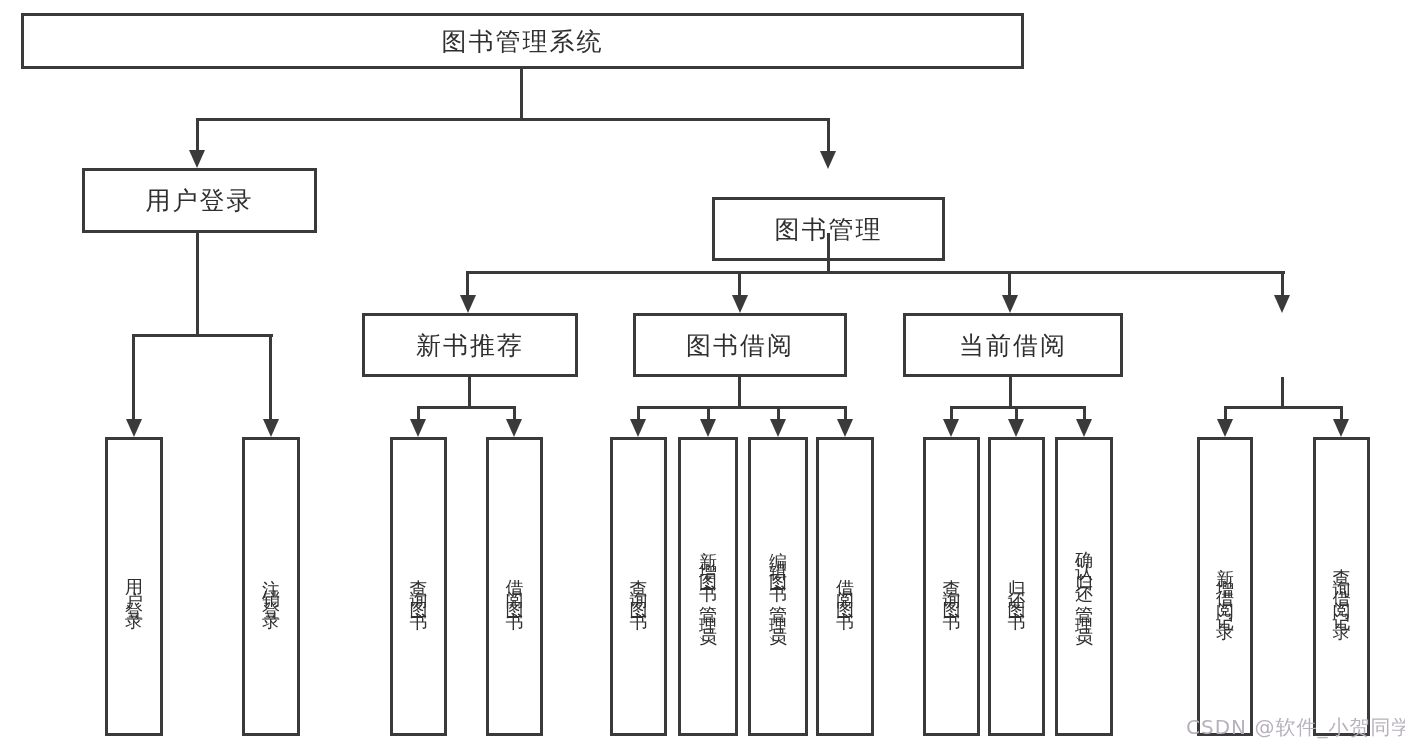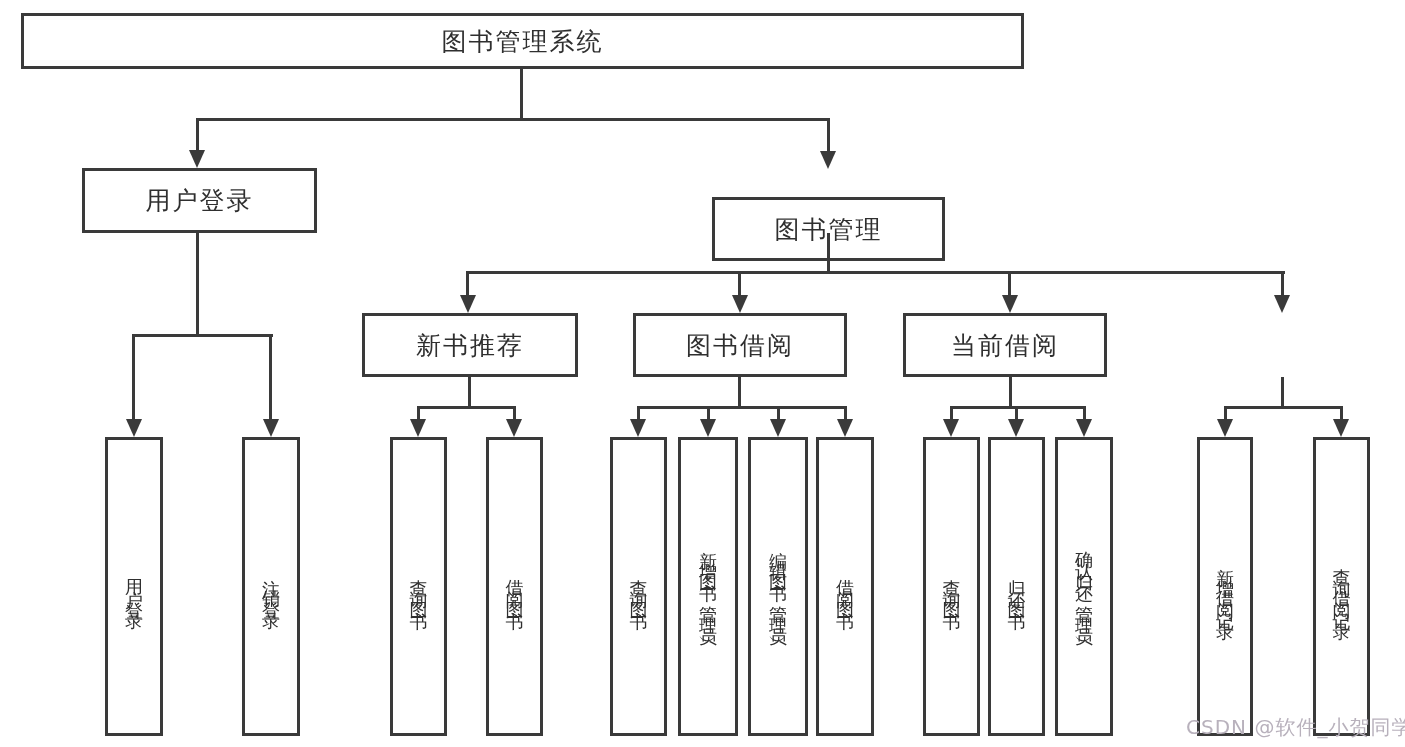--- a/index.html
+++ b/index.html
@@ -38,21 +38,21 @@
 
 <div class="canvas">
 
   <div class="box hbox" style="left:21px; top:13px; width:1003px; height:56px;">图书管理系统</div>
 
   <div class="box hbox" style="left:82px; top:168px; width:235px; height:65px;">用户登录</div>
   <div class="box hbox" style="left:712px; top:169px; width:233px; height:64px;margin-top:28px;">图书管理</div>
 
   <div class="box hbox" style="left:362px; top:313px; width:216px; height:64px;">新书推荐</div>
   <div class="box hbox" style="left:633px; top:313px; width:214px; height:64px;">图书借阅</div>
-  <div class="box hbox" style="left:903px; top:313px; width:204px; height:64px;">当前借阅</div>
+  <div class="box hbox" style="left:903px; top:313px; width:220px; height:64px;">当前借阅</div>
 
   <div class="box vbox" style="left:105px; top:437px; width:58px; height:299px;">用户登录</div>
   <div class="box vbox" style="left:242px; top:437px; width:58px; height:299px;">注销登录</div>
 
   <div class="box vbox" style="left:390px; top:437px; width:57px; height:299px;">查询图书</div>
   <div class="box vbox" style="left:486px; top:437px; width:57px; height:299px;">借阅图书</div>
 
   <div class="box vbox" style="left:610px; top:437px; width:57px; height:299px;">查询图书</div>
   <div class="box vbox" style="left:678px; top:437px; width:60px; height:299px;">新增图书（管理员）</div>
   <div class="box vbox" style="left:748px; top:437px; width:60px; height:299px;">编辑图书（管理员）</div>

